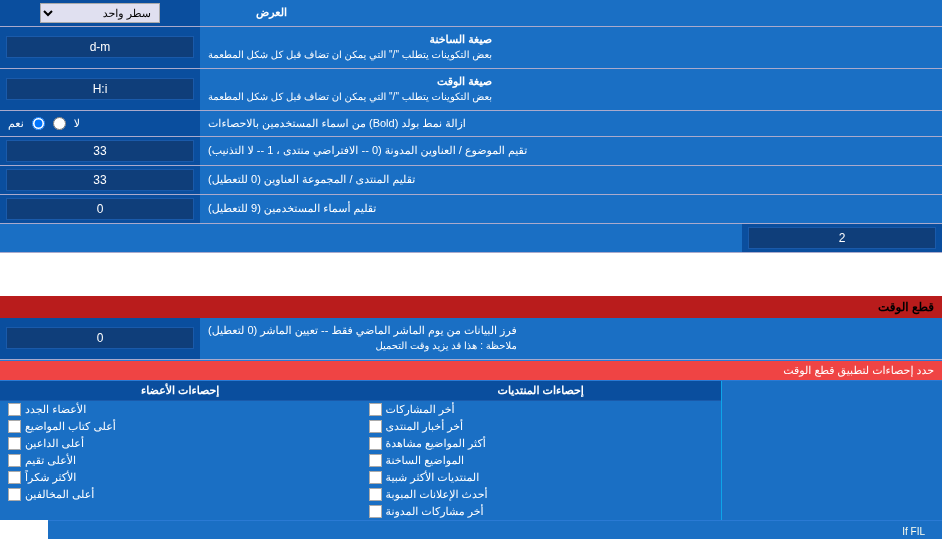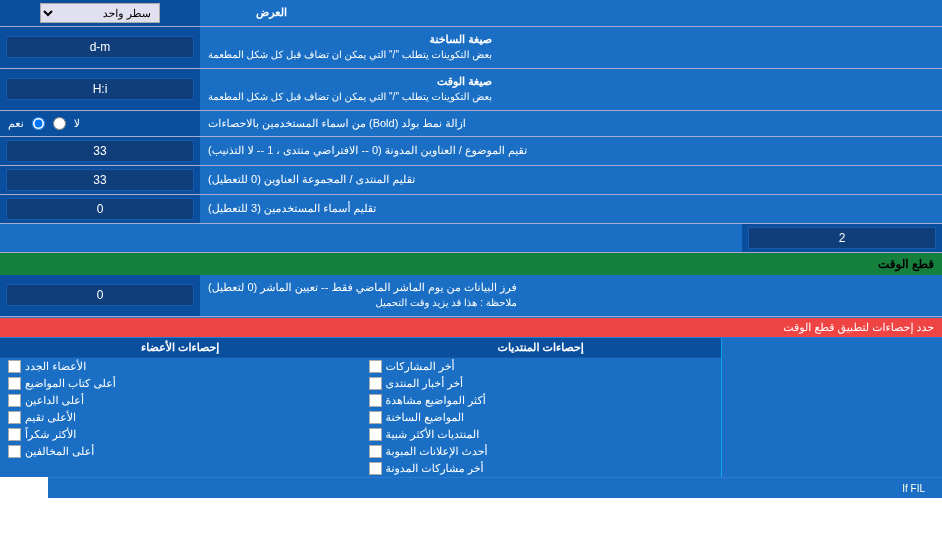--- a/index.html
+++ b/index.html
@@ -117,26 +117,27 @@
       vertical-align: middle;
     }
 
     .note-text {
       color: #ffe;
       font-size: 10px;
       direction: rtl;
     }
 
     .section-title-bar {
-      background: #15803d;
+      background: #b91c1c;
       color: #000;
       font-weight: bold;
       padding: 4px 8px;
       text-align: right;
       font-size: 12px;
+      margin-top: 43px;
     }
 
     .stats-limit-row {
       background: #ef4444;
       display: flex;
       align-items: center;
       padding: 3px 8px;
       border-top: 1px solid #2a7ad4;
     }
 
@@ -218,21 +219,21 @@
   <div class="label-cell">
     <span>تقليم المنتدى / المجموعة العناوين (0 للتعطيل)</span>
   </div>
   <div class="input-cell">
     <input class="input-field" type="text" value="33" style="">
   </div>
 </div>
 
 <div class="full-row" style="background:#1a6fc4; border-bottom:1px solid #aac;">
   <div class="label-cell">
-    <span>تقليم أسماء المستخدمين (3 للتعطيل)</span>
+    <span>تقليم أسماء المستخدمين (9 للتعطيل)</span>
   </div>
   <div class="input-cell">
     <input class="input-field" type="text" value="0" style="">
   </div>
 </div>
 
 <div class="full-row" style="background:#1a6fc4; border-bottom:1px solid #aac;">
   <div class="input-cell">
     <input class="input-field" type="text" value="2" style="">
   </div>

